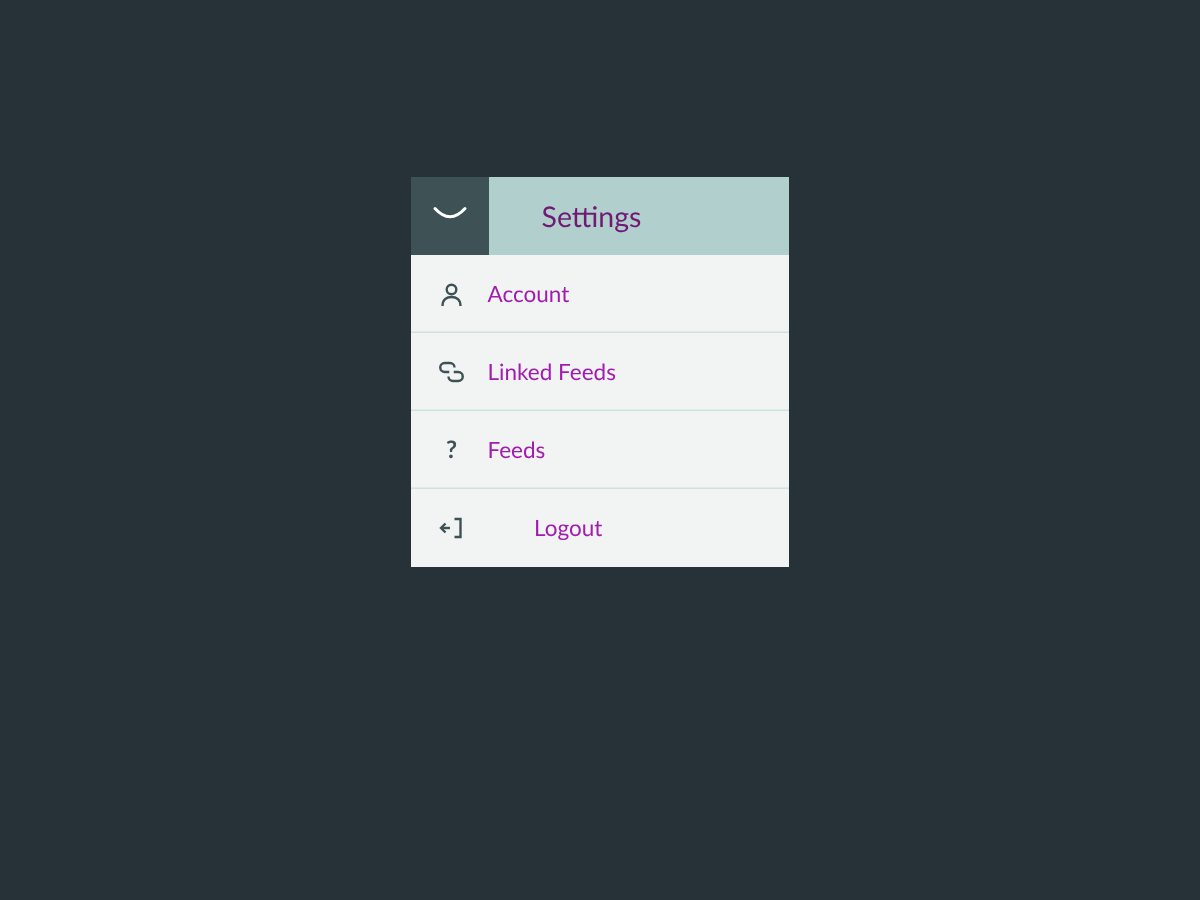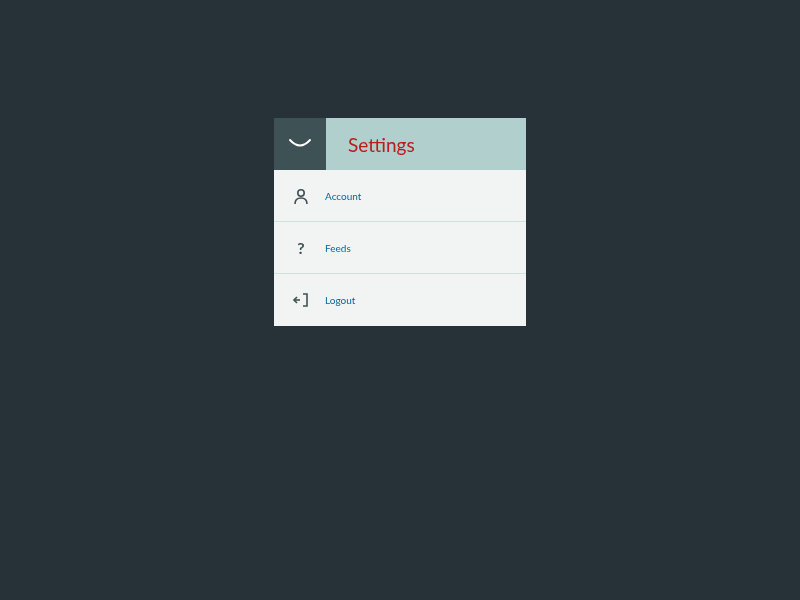--- a/index.html
+++ b/index.html
@@ -37,35 +37,36 @@
       justify-content: center;
     }
     .logo-tile svg {
       width: 28px;
       height: 28px;
     }
     .header-title {
       flex: 1;
       display: flex;
       align-items: center;
-      padding-left: 22px;
+      padding-left: 35px;
       font-size: 19px;
       font-weight: 400;
-      color: #b91c1c;
+      color: #701a75;
     }
     .menu-item {
       display: flex;
       align-items: center;
       height: 52px;
       border-bottom: 1px solid #cee2e0;
       padding-left: 18px;
       cursor: pointer;
     }
     .menu-item:last-child {
       border-bottom: none;
+      gap: 31px;
     }
     .menu-icon {
       width: 18px;
       height: 18px;
       display: flex;
       align-items: center;
       justify-content: center;
       color: #3e5155;
       flex-shrink: 0;
     }
@@ -77,22 +78,22 @@
       stroke-width: 1.6;
     }
     .help-icon {
       font-size: 16px;
       font-weight: 700;
       color: #3e5155;
       line-height: 1;
     }
     .menu-label {
       margin-left: 15px;
-      font-size: 10px;
-      color: #0369a1;
+      font-size: 15px;
+      color: #a21caf;
       font-weight: 400;
     }
   </style>
 </head>
 <body>
 
 <div class="settings-panel">
   <div class="panel-header">
     <div class="logo-tile">
       <span>
@@ -107,20 +108,29 @@
   <div class="menu-item">
     <span class="menu-icon">
       <svg viewBox="0 0 18 18">
         <circle cx="9" cy="6" r="3.2"></circle>
         <path d="M3 17 C3 12.5 6 11 9 11 C12 11 15 12.5 15 17"></path>
       </svg>
     </span>
     <span class="menu-label">Account</span>
   </div>
 
+  <div class="menu-item">
+    <span class="menu-icon">
+      <svg viewBox="0 0 18 18">
+        <path d="M7.5 9 C7.5 9 6 9 4.5 9 C2.8 9 1.5 7.7 1.5 6 C1.5 4.3 2.8 3 4.5 3 L8 3 C9.7 3 11 4.3 11 6"></path>
+        <path d="M10.5 9 C10.5 9 12 9 13.5 9 C15.2 9 16.5 10.3 16.5 12 C16.5 13.7 15.2 15 13.5 15 L10 15 C8.3 15 7 13.7 7 12"></path>
+      </svg>
+    </span>
+    <span class="menu-label">Linked Feeds</span>
+  </div>
 
   <div class="menu-item">
     <span class="menu-icon help-icon">?</span>
     <span class="menu-label">Feeds</span>
   </div>
 
   <div class="menu-item">
     <span class="menu-icon">
       <svg viewBox="0 0 18 18">
         <path d="M11 3 L15 3 L15 15 L11 15"></path>

